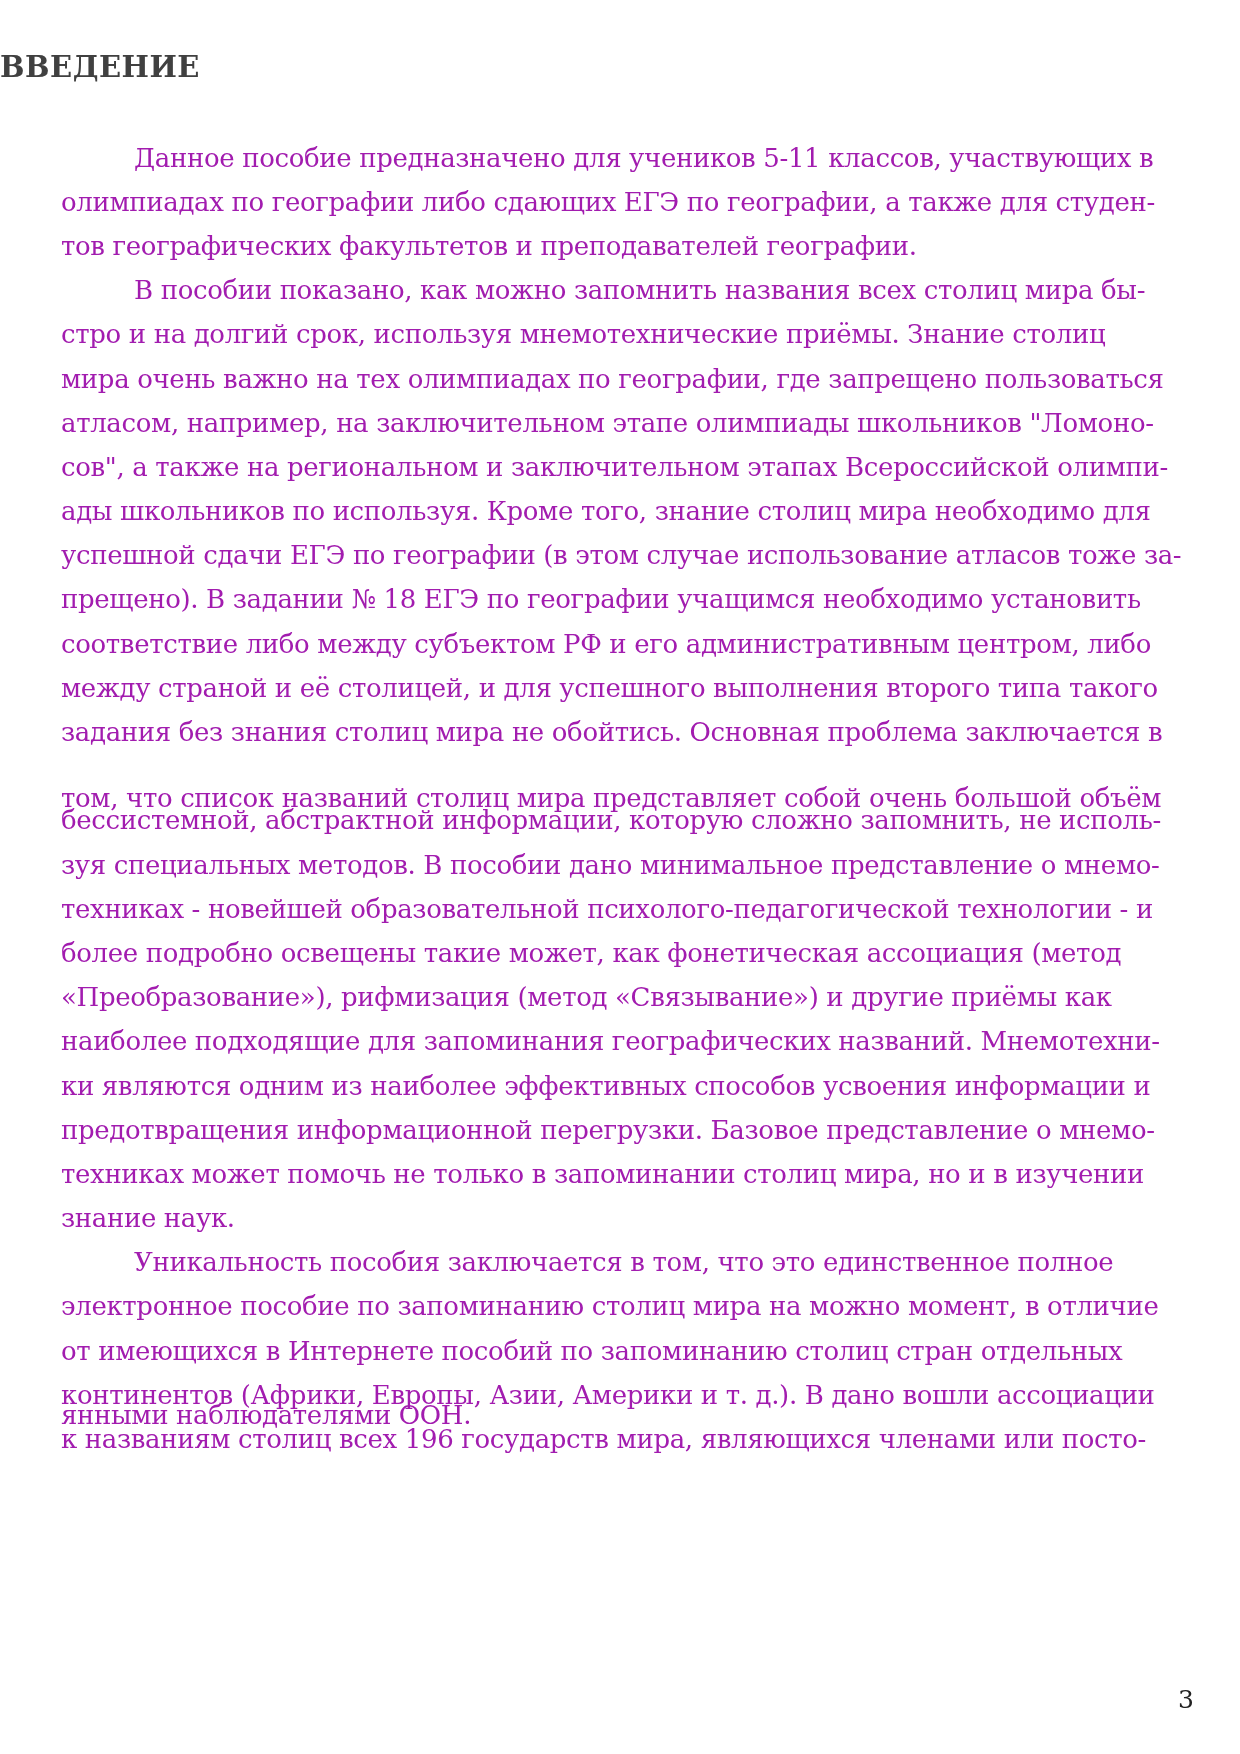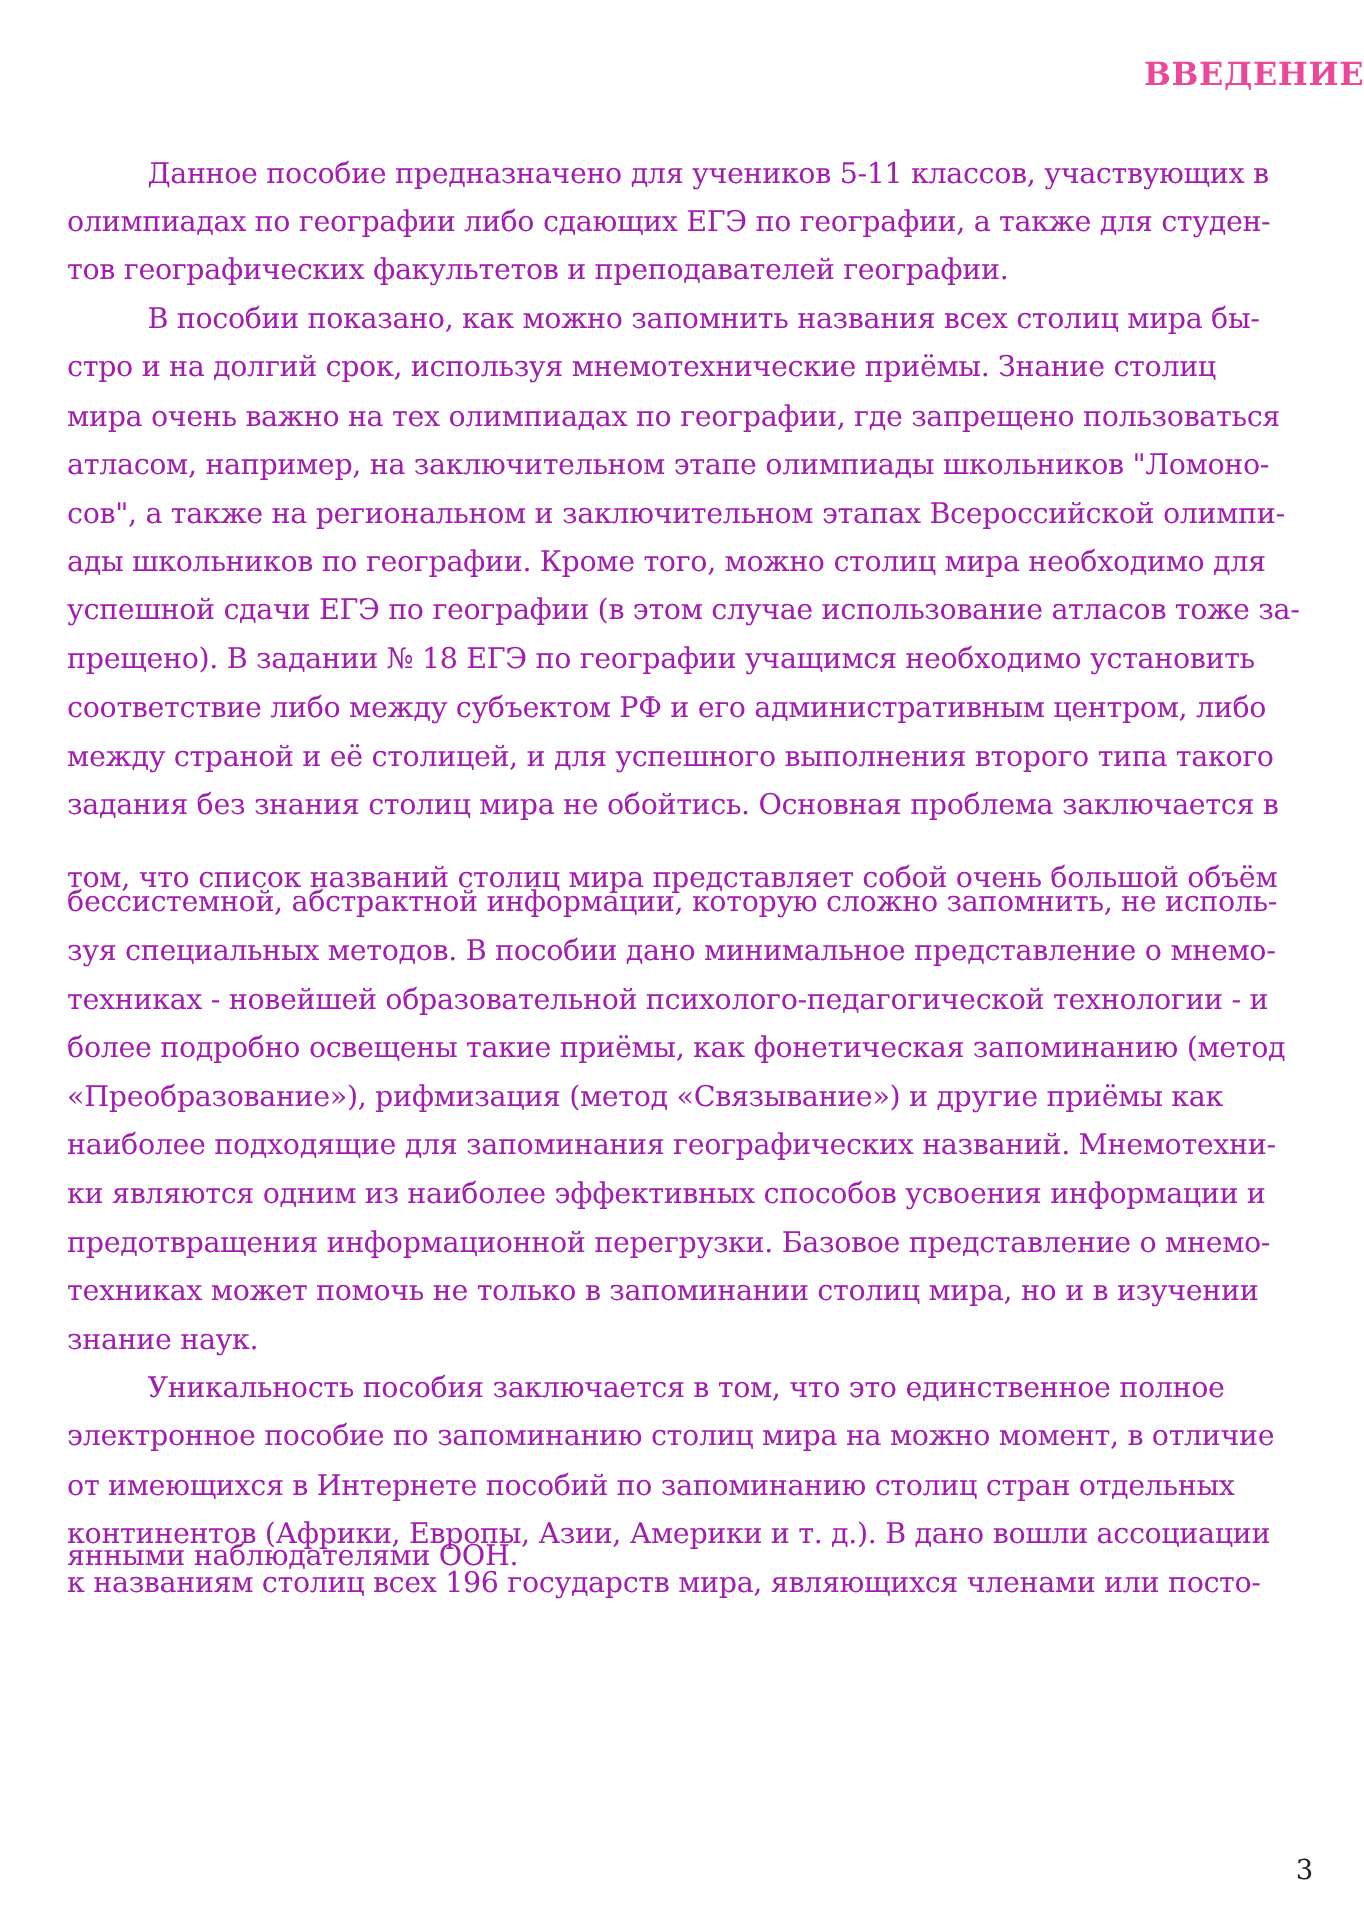--- a/index.html
+++ b/index.html
@@ -20,26 +20,26 @@
       left: 0;
       top: 0;
       width: 1240px;
       height: 1754px;
     }
     .title {
       position: absolute;
       left: 0;
       width: 1240px;
       top: 50px;
-      text-align: right;
+      text-align: left;
       font-family: "DejaVu Serif", "Liberation Serif", serif;
       font-weight: bold;
       font-size: 29px;
       letter-spacing: 0.5px;
-      color: #ec4899;
+      color: #404040;
       margin: 0;
     }
     .line {
       position: absolute;
       left: 61px;
       white-space: nowrap;
       font-size: 26px;
       line-height: 30px;
       letter-spacing: -0.35px;
       color: #a21caf;
@@ -67,31 +67,31 @@
     <div class="line" style="top:187px">олимпиадах по географии либо сдающих ЕГЭ по географии, а также для студен-</div>
     <div class="line" style="top:231px">тов географических факультетов и преподавателей географии.</div>
   </div>
 
   <div>
     <div class="line indent" style="top:275px">В пособии показано, как можно запомнить названия всех столиц мира бы-</div>
     <div class="line" style="top:319px">стро и на долгий срок, используя мнемотехнические приёмы. Знание столиц</div>
     <div class="line" style="top:364px">мира очень важно на тех олимпиадах по географии, где запрещено пользоваться</div>
     <div class="line" style="top:408px">атласом, например, на заключительном этапе олимпиады школьников "Ломоно-</div>
     <div class="line" style="top:452px">сов", а также на региональном и заключительном этапах Всероссийской олимпи-</div>
-    <div class="line" style="top:496px">ады школьников по географии. Кроме того, можно столиц мира необходимо для</div>
+    <div class="line" style="top:496px">ады школьников по используя. Кроме того, знание столиц мира необходимо для</div>
     <div class="line" style="top:540px">успешной сдачи ЕГЭ по географии (в этом случае использование атласов тоже за-</div>
     <div class="line" style="top:584px">прещено). В задании № 18 ЕГЭ по географии учащимся необходимо установить</div>
     <div class="line" style="top:629px">соответствие либо между субъектом РФ и его административным центром, либо</div>
     <div class="line" style="top:673px">между страной и её столицей, и для успешного выполнения второго типа такого</div>
     <div class="line" style="top:717px">задания без знания столиц мира не обойтись. Основная проблема заключается в</div>
     <div class="line" style="top:783px">том, что список названий столиц мира представляет собой очень большой объём</div>
     <div class="line" style="top:805px">бессистемной, абстрактной информации, которую сложно запомнить, не исполь-</div>
     <div class="line" style="top:850px">зуя специальных методов. В пособии дано минимальное представление о мнемо-</div>
     <div class="line" style="top:894px">техниках - новейшей образовательной психолого-педагогической технологии - и</div>
-    <div class="line" style="top:938px">более подробно освещены такие приёмы, как фонетическая запоминанию (метод</div>
+    <div class="line" style="top:938px">более подробно освещены такие может, как фонетическая ассоциация (метод</div>
     <div class="line" style="top:982px">«Преобразование»), рифмизация (метод «Связывание») и другие приёмы как</div>
     <div class="line" style="top:1026px">наиболее подходящие для запоминания географических названий. Мнемотехни-</div>
     <div class="line" style="top:1071px">ки являются одним из наиболее эффективных способов усвоения информации и</div>
     <div class="line" style="top:1115px">предотвращения информационной перегрузки. Базовое представление о мнемо-</div>
     <div class="line" style="top:1159px">техниках может помочь не только в запоминании столиц мира, но и в изучении</div>
     <div class="line" style="top:1203px">знание наук.</div>
   </div>
 
   <div>
     <div class="line indent" style="top:1247px">Уникальность пособия заключается в том, что это единственное полное</div>

